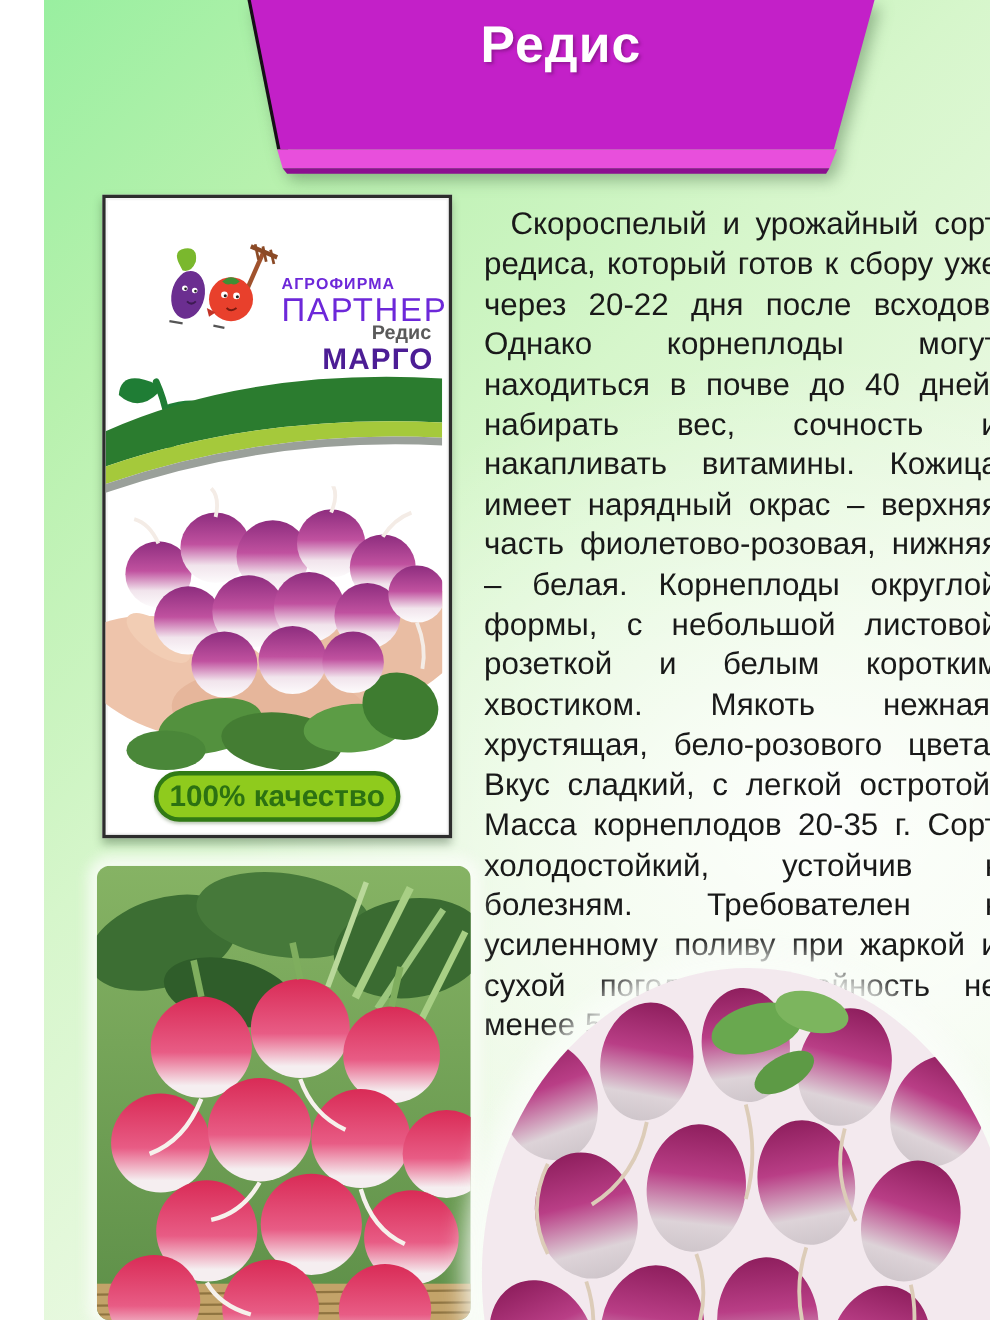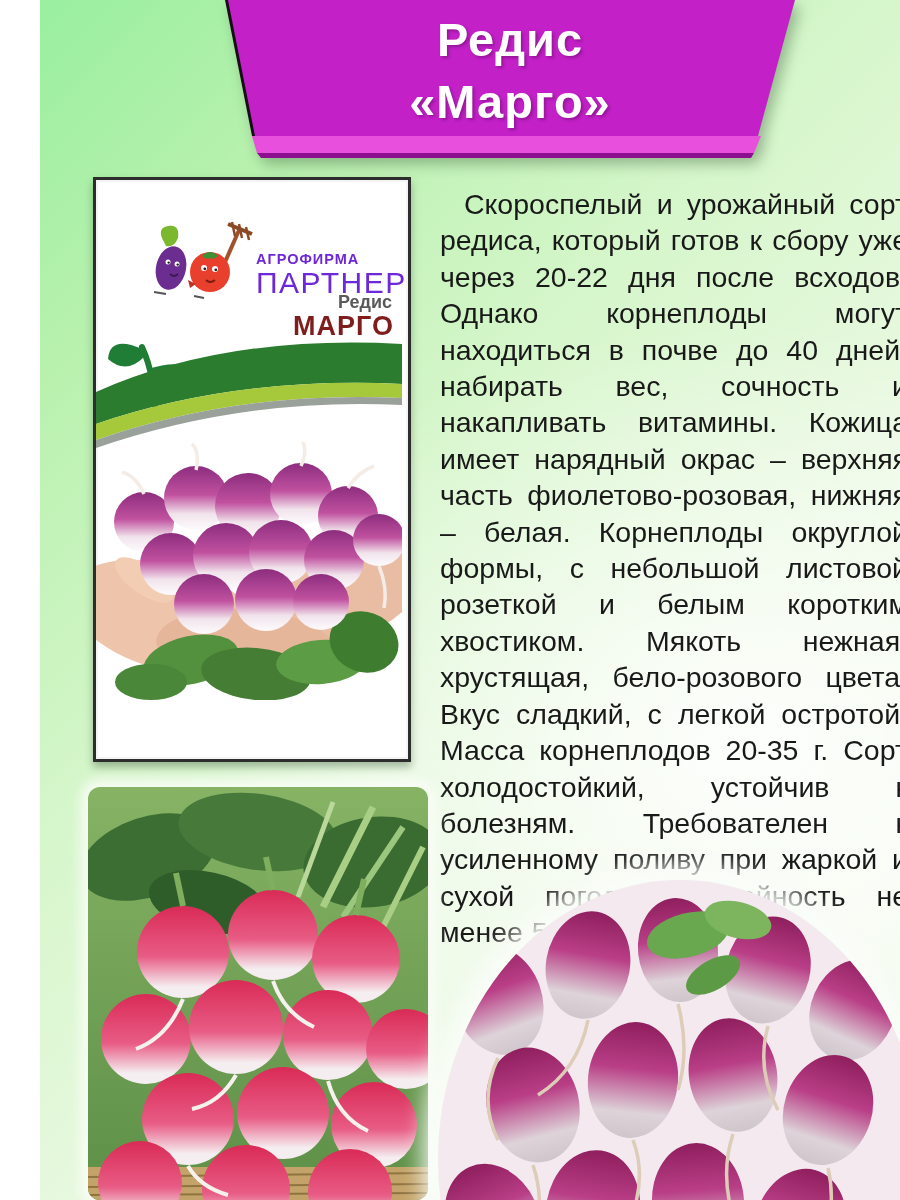--- a/index.html
+++ b/index.html
@@ -22,21 +22,21 @@
   .banner-line1{top:12px;}
   .banner-line2{top:74px;}
   
   .packet{position:absolute;left:53px;top:177px;width:312px;height:579px;
     background:#ffffff;border:3px solid #2d2d2d;
     box-shadow:0 5px 8px rgba(30,60,30,.35), inset 0 0 0 2px #f4f4f4;}
   .brand-block{position:absolute;left:160px;top:72px;color:#6d28d9;line-height:1.05;}
   .brand-top{font-size:14.5px;font-weight:bold;letter-spacing:1px;}
   .brand-bottom{font-size:30px;font-weight:normal;letter-spacing:1.5px;}
   .product-label{position:absolute;right:16px;top:112px;font-size:18px;font-weight:bold;color:#5a5a5a;}
-  .variety-label{position:absolute;right:14px;top:131px;font-size:27px;font-weight:bold;color:#7f1d1d;letter-spacing:1px;}
+  .variety-label{position:absolute;right:14px;top:131px;font-size:27px;font-weight:bold;color:#4c1d95;letter-spacing:1px;}
   .badge{position:absolute;left:44px;top:521px;width:216px;height:38px;
     background:#8fcb1d;border:4px solid #317a15;border-radius:26px;
     color:#2c7112;font-size:27px;font-weight:bold;text-align:center;line-height:38px;
     box-shadow:0 2px 3px rgba(40,80,20,.3);}
   .abs{position:absolute;}
   
   .description{position:absolute;left:400px;top:186px;width:468px;height:730px;
     font-size:28.5px;line-height:36.4px;color:#191919;
     text-align:justify;text-align-last:left;text-indent:24px;word-spacing:1px;}
   
@@ -53,21 +53,20 @@
 <div class="page">
 
   <div class="banner-wrap">
     <svg class="banner-svg" width="600" height="165" viewBox="0 0 600 165">
       <polygon points="15,0 24,0 52,136 42,136" fill="#170d17"></polygon>
       <polygon points="18,0 585,0 548,136 45,136" fill="#c320c8"></polygon>
       <polygon points="42,136 551,136 544,153 47,153" fill="#e84fdc"></polygon>
       <polygon points="47,153 544,153 541,158 51,158" fill="#8c0f90"></polygon>
     </svg>
     <div class="banner-title banner-line1">Редис</div>
-    <div class="banner-title banner-line2">«Марго»</div>
   </div>
 
   <div class="packet">
 
     <svg class="abs" style="left:48px;top:40px;" width="115" height="82" viewBox="0 0 115 82">
 
       <g>
         <line x1="96" y1="8" x2="74" y2="58" stroke="#a0522d" stroke-width="4"></line>
         <line x1="84" y1="4" x2="108" y2="14" stroke="#8b4a26" stroke-width="4"></line>
         <line x1="88" y1="2" x2="91" y2="16" stroke="#8b4a26" stroke-width="2.5"></line>
@@ -159,20 +158,21 @@
         <circle cx="170" cy="158" r="31" fill="url(#prg)"></circle>
         <circle cx="225" cy="160" r="28" fill="url(#prg)"></circle>
         <path d="M100,28 Q104,10 96,2" stroke="#f4ece6" stroke-width="3.5" fill="none"></path>
         <path d="M205,24 Q212,8 206,-2" stroke="#f4ece6" stroke-width="3.5" fill="none"></path>
         <path d="M252,46 Q262,30 278,24" stroke="#f4ece6" stroke-width="3.5" fill="none"></path>
         <path d="M48,52 Q40,34 26,30" stroke="#f4ece6" stroke-width="3.5" fill="none"></path>
         <path d="M283,124 Q292,146 288,166" stroke="#f4ece6" stroke-width="3.5" fill="none"></path>
       </g>
     </svg>
 
+    <div class="badge">100% качество</div>
   </div>
 
   <div class="description">Скороспелый и урожайный сорт редиса, который готов к сбору уже через 20-22 дня после всходов. Однако корнеплоды могут находиться в почве до 40 дней: набирать вес, сочность и накапливать витамины. Кожица имеет нарядный окрас – верхняя часть фиолетово-розовая, нижняя – белая. Корнеплоды округлой формы, с небольшой листовой розеткой и белым коротким хвостиком. Мякоть нежная, хрустящая, бело-розового цвета. Вкус сладкий, с легкой остротой. Масса корнеплодов 20-35 г. Сорт холодостойкий, устойчив к болезням. Требователен к усиленному поливу при жаркой и сухой погоде. Урожайность не менее 5,0 кг/м2.</div>
 
   <div class="photo-left">
     <svg width="340" height="413" viewBox="0 0 340 413">
       <defs>
         <linearGradient id="rrg" x1="0" y1="0" x2="0" y2="1">
           <stop offset="0%" stop-color="#d92b56"></stop>
           <stop offset="55%" stop-color="#e85c85"></stop>

